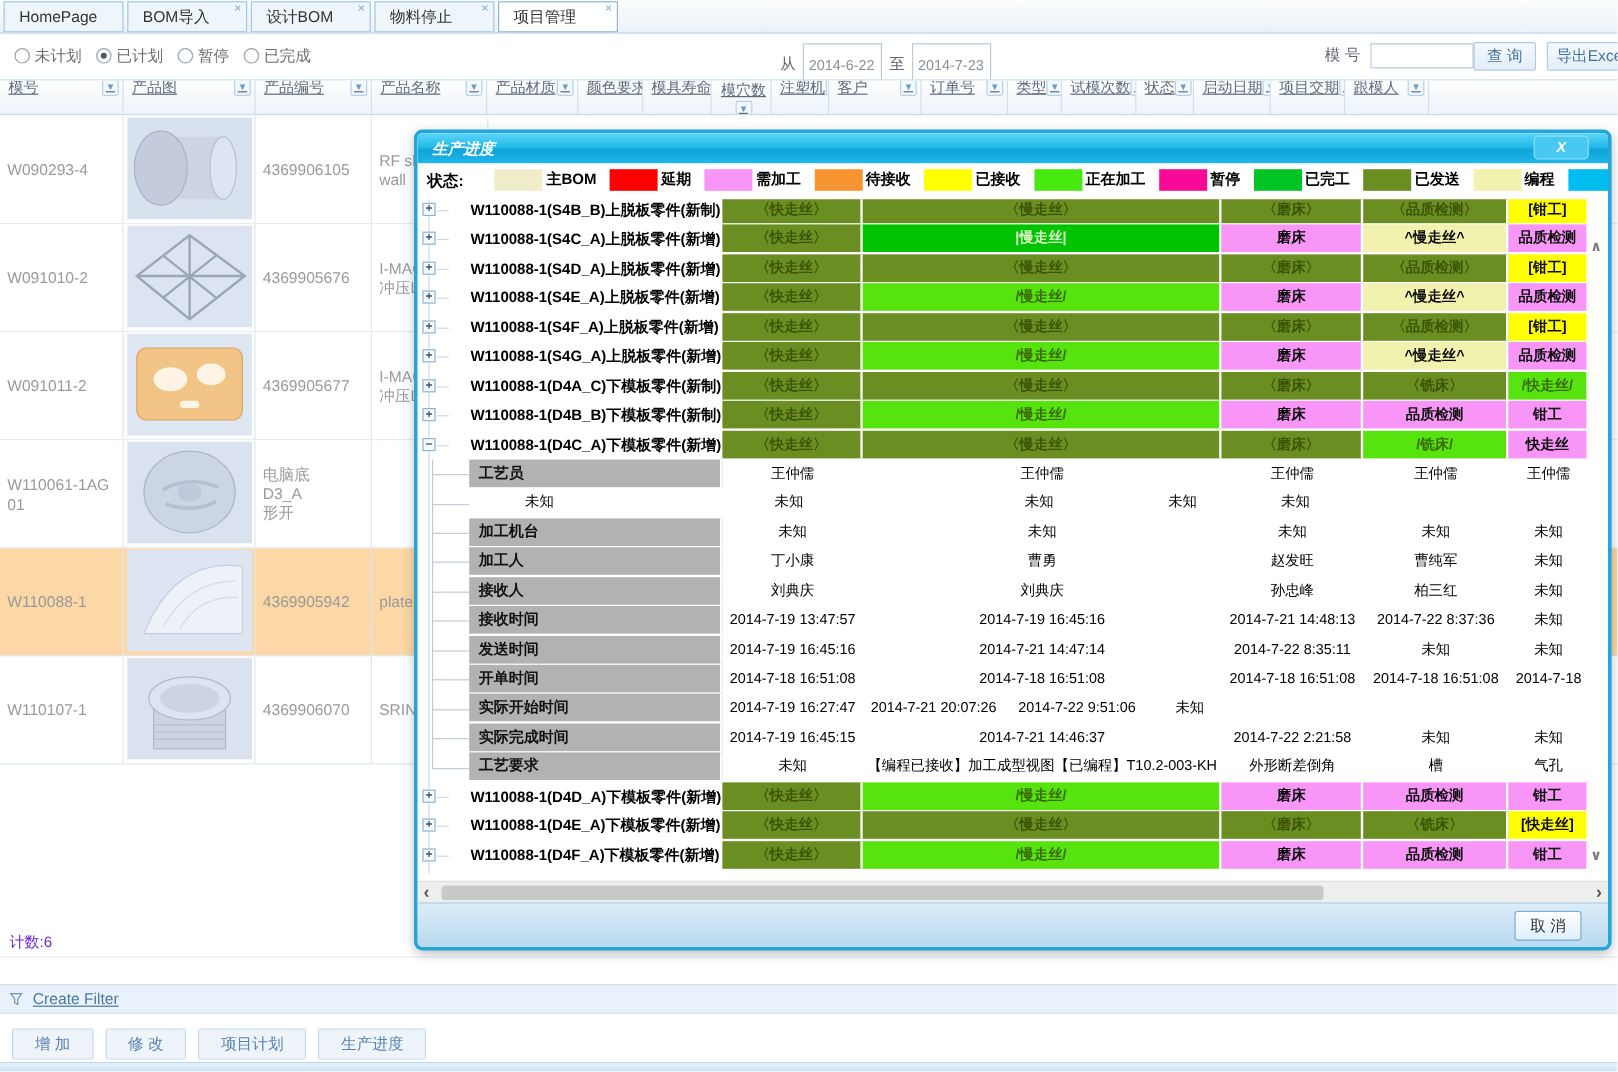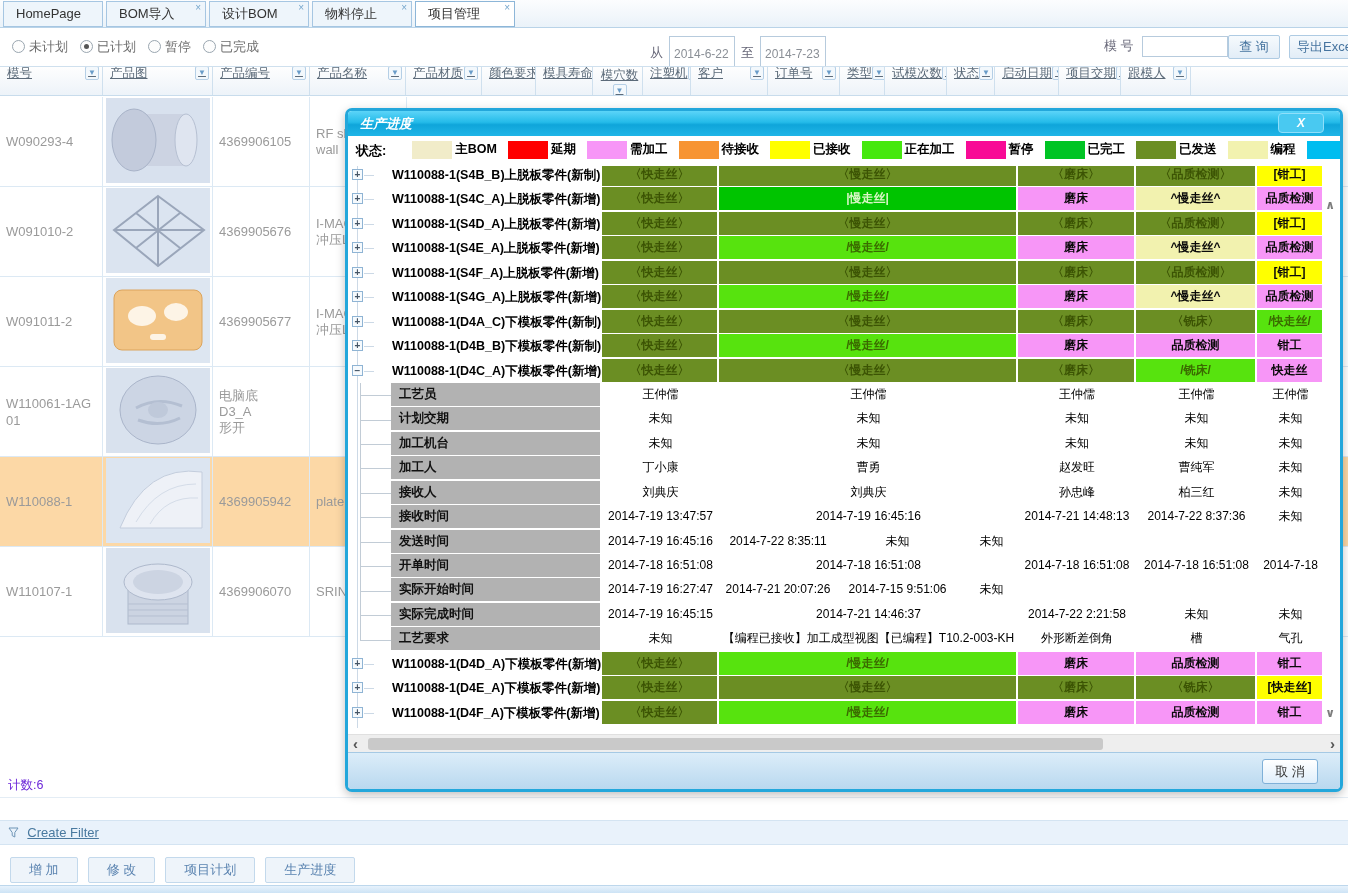--- a/index.html
+++ b/index.html
@@ -476,21 +476,20 @@
             <div class="d-gutter"></div>
             <div class="d-label">工艺员</div>
             <div class="dcell" style="width: 117px;">王仲儒</div>
             <div class="dcell" style="width: 299px;">王仲儒</div>
             <div class="dcell" style="width: 118px;">王仲儒</div>
             <div class="dcell" style="width: 121px;">王仲儒</div>
             <div class="dcell" style="width: 67px;">王仲儒</div>
           </div>
           <div class="drow">
             <div class="d-gutter"></div>
-            <div class="d-label">计划交期</div>
             <div class="dcell" style="width: 117px;">未知</div>
             <div class="dcell" style="width: 299px;">未知</div>
             <div class="dcell" style="width: 118px;">未知</div>
             <div class="dcell" style="width: 121px;">未知</div>
             <div class="dcell" style="width: 67px;">未知</div>
           </div>
           <div class="drow">
             <div class="d-gutter"></div>
             <div class="d-label">加工机台</div>
             <div class="dcell" style="width: 117px;">未知</div>
@@ -523,39 +522,40 @@
             <div class="dcell" style="width: 117px;">2014-7-19 13:47:57</div>
             <div class="dcell" style="width: 299px;">2014-7-19 16:45:16</div>
             <div class="dcell" style="width: 118px;">2014-7-21 14:48:13</div>
             <div class="dcell" style="width: 121px;">2014-7-22 8:37:36</div>
             <div class="dcell" style="width: 67px;">未知</div>
           </div>
           <div class="drow">
             <div class="d-gutter"></div>
             <div class="d-label">发送时间</div>
             <div class="dcell" style="width: 117px;">2014-7-19 16:45:16</div>
+            <div class="dcell" style="width: 299px;">2014-7-21 14:47:14</div>
             <div class="dcell" style="width: 118px;">2014-7-22 8:35:11</div>
             <div class="dcell" style="width: 121px;">未知</div>
             <div class="dcell" style="width: 67px;">未知</div>
           </div>
           <div class="drow">
             <div class="d-gutter"></div>
             <div class="d-label">开单时间</div>
             <div class="dcell" style="width: 117px;">2014-7-18 16:51:08</div>
             <div class="dcell" style="width: 299px;">2014-7-18 16:51:08</div>
             <div class="dcell" style="width: 118px;">2014-7-18 16:51:08</div>
             <div class="dcell" style="width: 121px;">2014-7-18 16:51:08</div>
             <div class="dcell" style="width: 67px;">2014-7-18</div>
           </div>
           <div class="drow">
             <div class="d-gutter"></div>
             <div class="d-label">实际开始时间</div>
             <div class="dcell" style="width: 117px;">2014-7-19 16:27:47</div>
             <div class="dcell" style="width: 118px;">2014-7-21 20:07:26</div>
-            <div class="dcell" style="width: 121px;">2014-7-15 9:51:06</div>
+            <div class="dcell" style="width: 121px;">2014-7-22 9:51:06</div>
             <div class="dcell" style="width: 67px;">未知</div>
           </div>
           <div class="drow">
             <div class="d-gutter"></div>
             <div class="d-label">实际完成时间</div>
             <div class="dcell" style="width: 117px;">2014-7-19 16:45:15</div>
             <div class="dcell" style="width: 299px;">2014-7-21 14:46:37</div>
             <div class="dcell" style="width: 118px;">2014-7-22 2:21:58</div>
             <div class="dcell" style="width: 121px;">未知</div>
             <div class="dcell" style="width: 67px;">未知</div>

